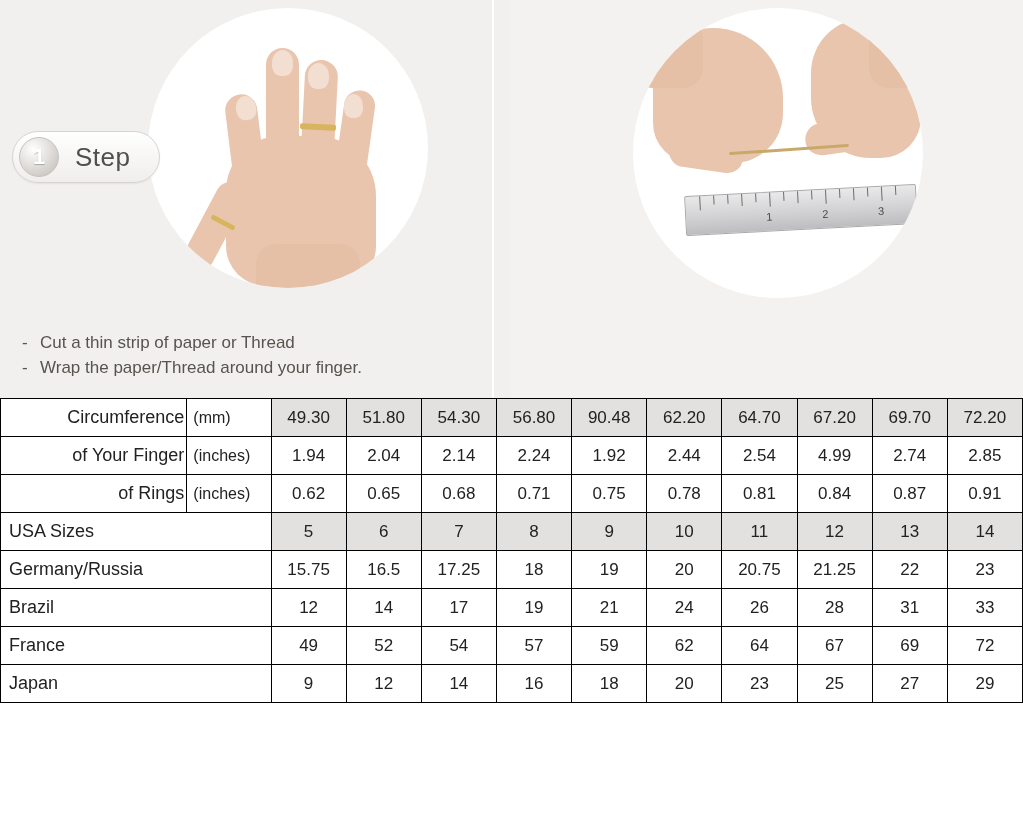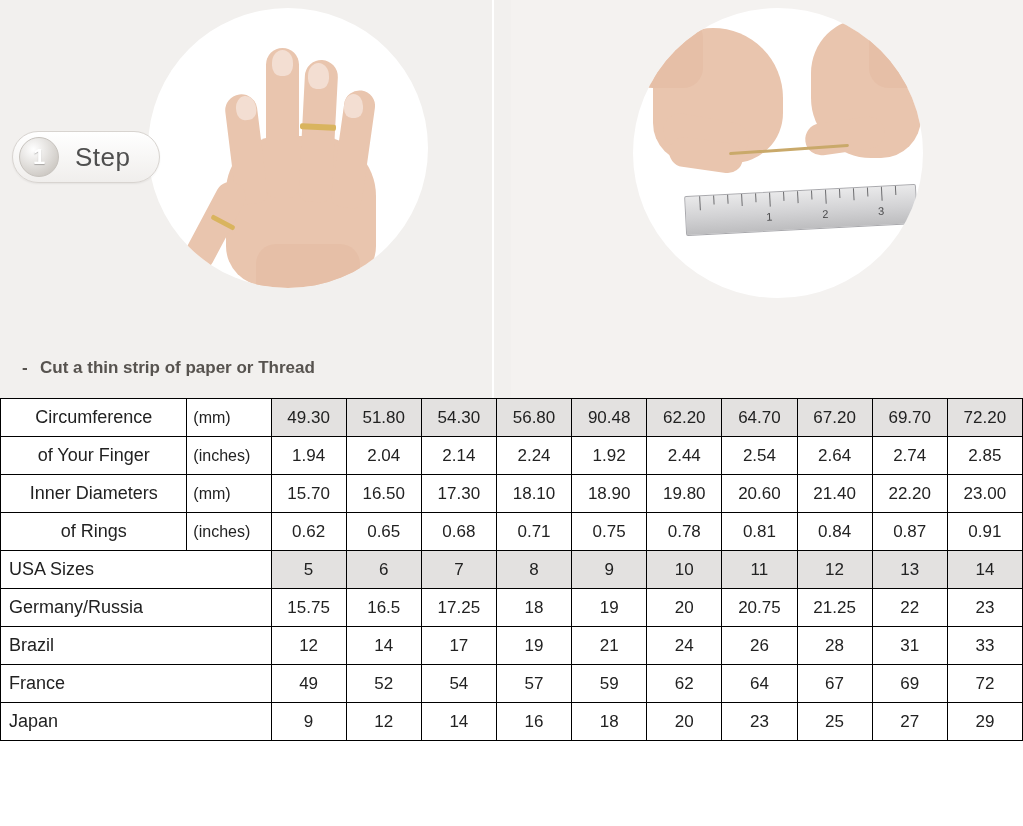--- a/index.html
+++ b/index.html
@@ -153,21 +153,20 @@
   
   .instructions {
     position: absolute;
     bottom: 14px;
     font-size: 17px;
     color: #57534f;
     line-height: 25px;
   }
   .instructions .line {
     white-space: nowrap;
-    font-weight: bold;
   }
   .instructions .dash { display: inline-block; width: 18px; }
   .ins1 { left: 22px; bottom: 18px; }
 
   
   .table-wrap {
     position: absolute;
     left: 0;
     top: 398px;
     width: 1023px;
@@ -181,21 +180,21 @@
   }
   table td {
     border: 1px solid #000000;
     text-align: center;
     height: 38px;
     padding: 0 2px;
     white-space: nowrap;
     overflow: hidden;
   }
   td.label {
-    text-align: center;
+    text-align: right;
     font-size: 18px;
   }
   td.label-left {
     text-align: left;
     padding-left: 8px;
     font-size: 18px;
   }
   td.unit {
     text-align: left;
     padding-left: 6px;
@@ -243,20 +242,21 @@
         </div>
       </div>
 
       <div class="step-badge badge1">
         <div class="num-circle">1</div>
         <div class="step-word">Step</div>
       </div>
 
       <div class="instructions ins1">
         <div class="line"><span class="dash">-</span><span>Cut a thin strip of paper or Thread</span></div>
+        <div class="line"><span class="dash">-</span><span>Wrap the paper/Thread around your finger.</span></div>
       </div>
     </div>
 
     <div class="divider-v"></div>
 
     <div class="step-panel right">
 
       <div class="photo-circle p2">
         <div class="hand-wrap">
 
@@ -333,39 +333,25 @@
         <tr>
           <td class="label">of Your Finger</td>
           <td class="unit">(inches)</td>
           <td>1.94</td>
           <td>2.04</td>
           <td>2.14</td>
           <td>2.24</td>
           <td>1.92</td>
           <td>2.44</td>
           <td>2.54</td>
-          <td>2.64</td>
+          <td>4.99</td>
           <td>2.74</td>
           <td>2.85</td>
         </tr>
 
-        <tr>
-          <td class="label">Inner Diameters</td>
-          <td class="unit">(mm)</td>
-          <td>15.70</td>
-          <td>16.50</td>
-          <td>17.30</td>
-          <td>18.10</td>
-          <td>18.90</td>
-          <td>19.80</td>
-          <td>20.60</td>
-          <td>21.40</td>
-          <td>22.20</td>
-          <td>23.00</td>
-        </tr>
 
         <tr>
           <td class="label">of Rings</td>
           <td class="unit">(inches)</td>
           <td>0.62</td>
           <td>0.65</td>
           <td>0.68</td>
           <td>0.71</td>
           <td>0.75</td>
           <td>0.78</td>

